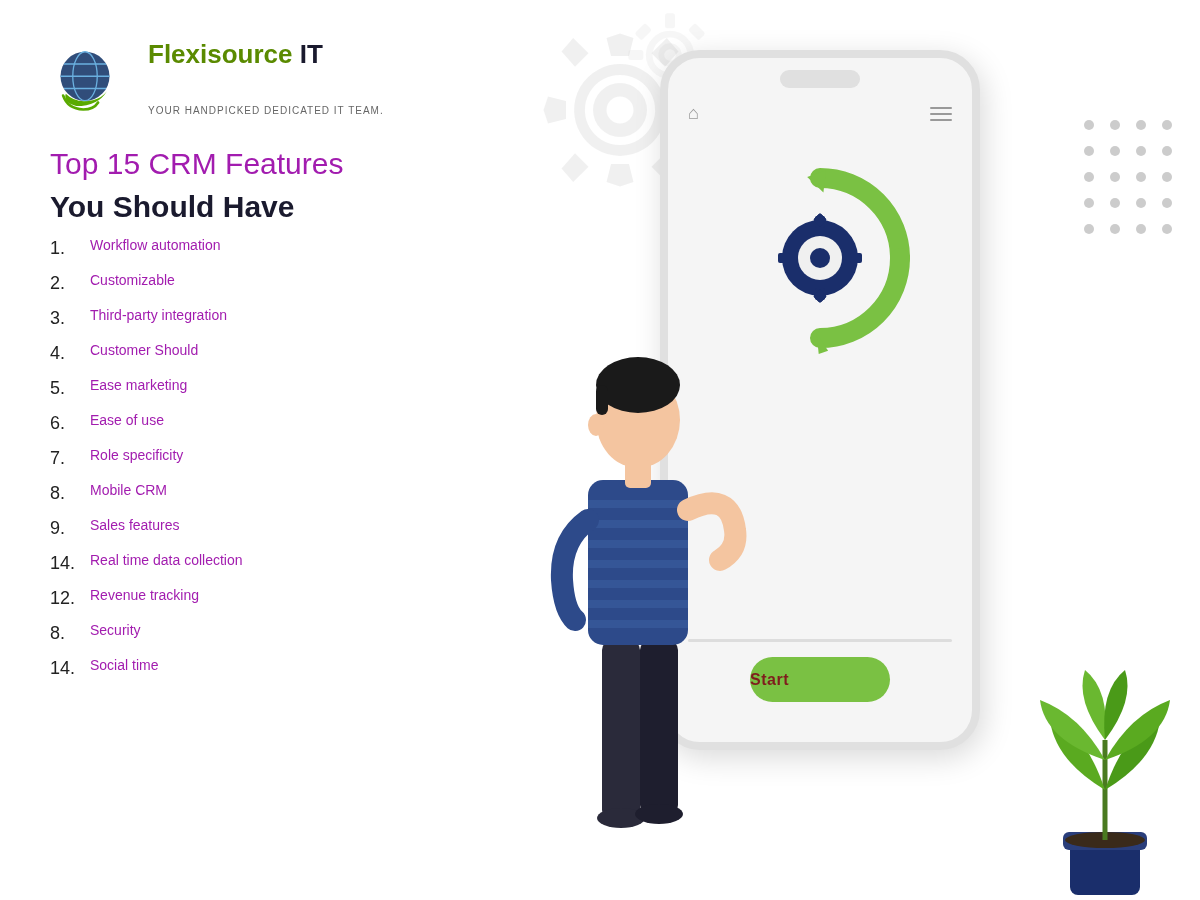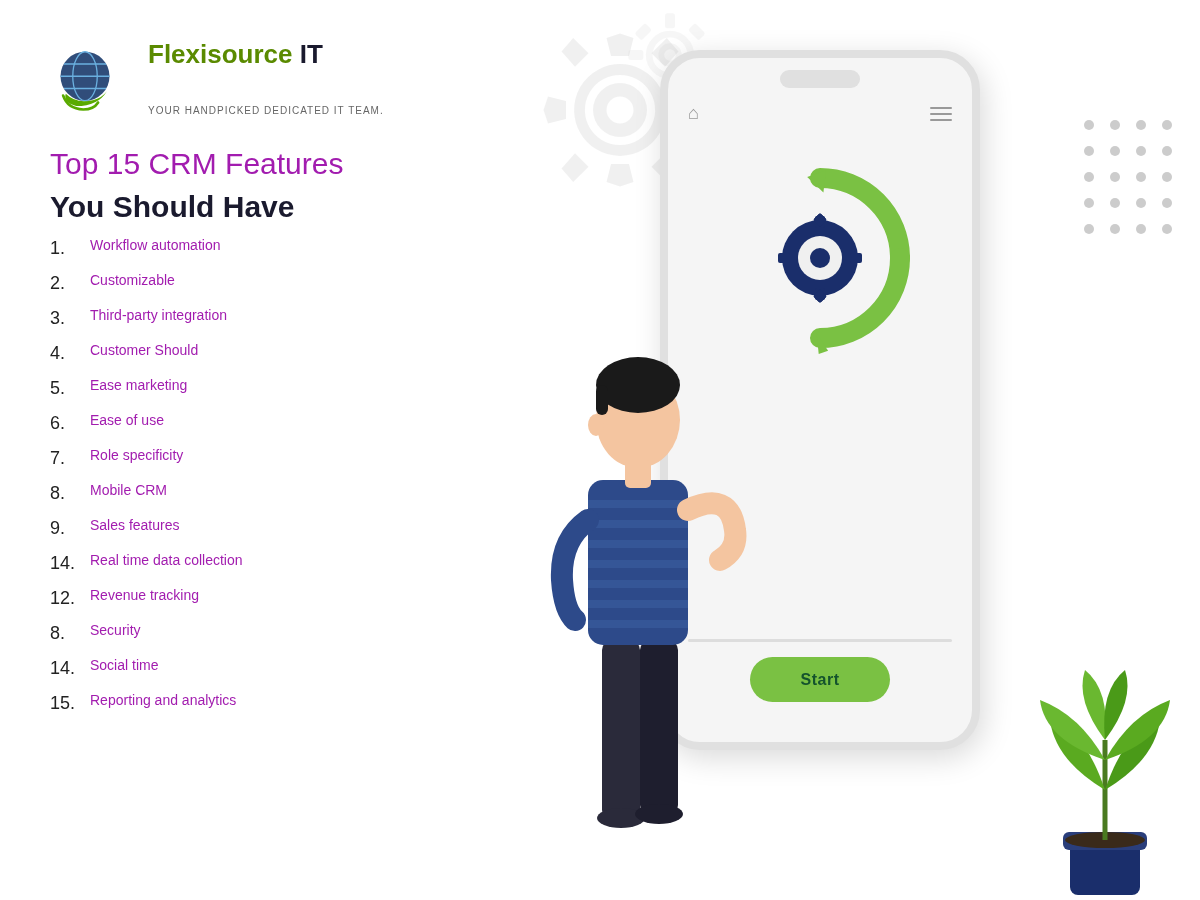--- a/index.html
+++ b/index.html
@@ -229,24 +229,23 @@
       position: absolute;
       bottom: 40px;
       left: 50%;
       transform: translateX(-50%);
       width: 140px;
       height: 45px;
       background: #7ac143;
       border-radius: 25px;
       display: flex;
       align-items: center;
-      justify-content: center;
       font-size: 16px;
       font-weight: 700;
-      color: #14532d;
+      color: #7f1d1d;
       letter-spacing: 0.5px;
     }
 
     
     svg.gear-large {
       width: 180px;
       height: 180px;
     }
 
     svg.gear-small {
@@ -332,24 +331,20 @@
           <span class="list-num">12.</span>
           <span class="list-text">Revenue tracking</span>
         </li>
         <li>
           <span class="list-num">8.</span>
           <span class="list-text">Security</span>
         </li>
         <li>
           <span class="list-num">14.</span>
           <span class="list-text">Social time</span>
-        </li>
-        <li>
-          <span class="list-num">15.</span>
-          <span class="list-text">Reporting and analytics</span>
         </li>
       </ol>
 
   </div>
 
   <div class="right-panel">
 
     <svg class="gear-large gear-bg-large" viewBox="0 0 200 200" xmlns="http://www.w3.org/2000/svg">
       <g fill="#b0b0b0">
         <path d="M100 55 a45 45 0 1 0 0.001 0Z" fill="none" stroke="#b0b0b0" stroke-width="12"></path>

